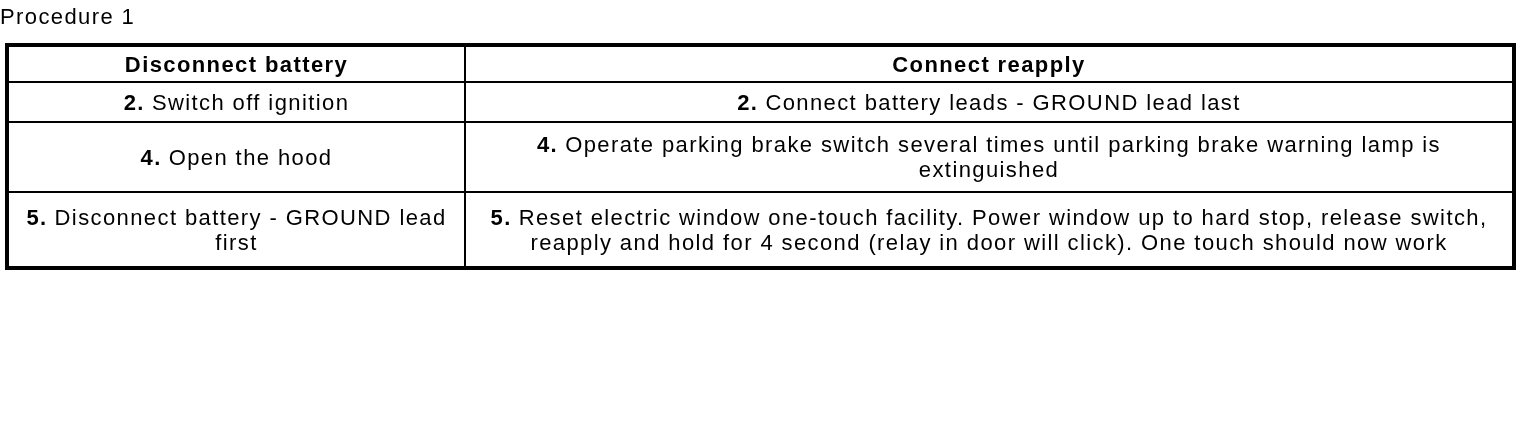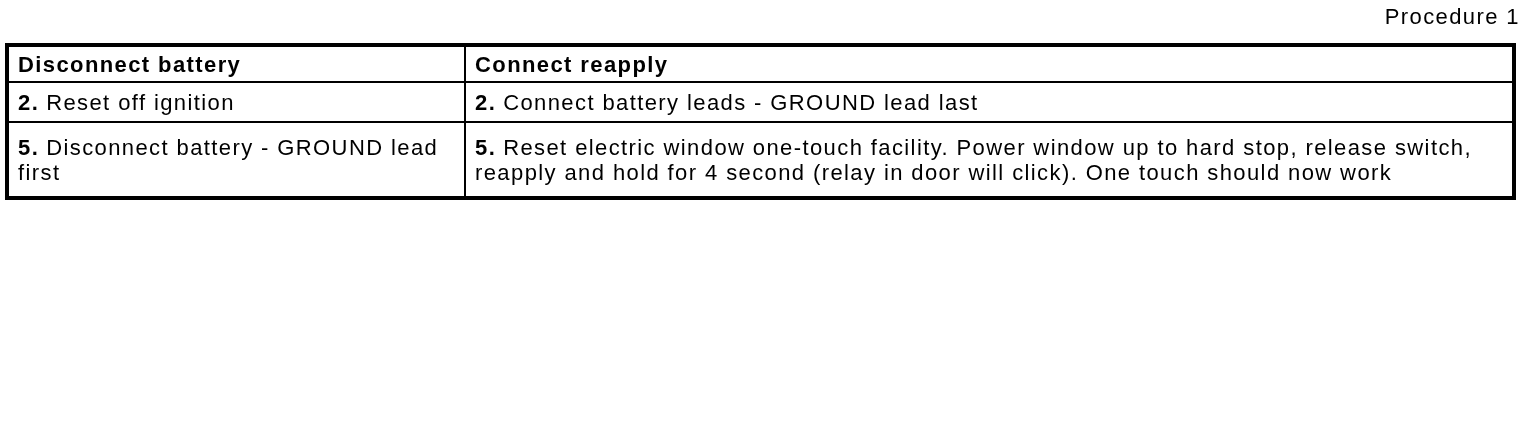--- a/index.html
+++ b/index.html
@@ -8,42 +8,42 @@
     background: #ffffff;
     color: #000000;
     font-family: "Liberation Sans", sans-serif;
   }
   body {
     width: 1520px;
     height: 426px;
     overflow: hidden;
   }
   .page-title {
-    text-align: right;
+    text-align: left;
     font-size: 22px;
     letter-spacing: 1.4px;
     margin-top: 5px;
     line-height: 24px;
   }
   table.proc-table {
     border-collapse: collapse;
     table-layout: fixed;
     width: 1507px;
     margin: 14px 0 0 5px;
     border: 4px solid #000000;
   }
   .proc-table th,
   .proc-table td {
     border: 2px solid #000000;
     font-size: 22px;
     letter-spacing: 1.4px;
     line-height: 25px;
     padding: 0 9px;
     vertical-align: middle;
-    text-align: left;
+    text-align: center;
     overflow: hidden;
   }
   .proc-table th {
     font-weight: bold;
     height: 34px;
   }
   .col-left  { width: 458px; }
   .col-right { width: 1049px; }
   tr.row-1 td { height: 68px; }
   tr.row-2 td { height: 38px; }
@@ -69,24 +69,28 @@
     <col class="col-right">
   </colgroup>
   <tbody>
       <tr>
     <th>Disconnect battery</th>
     <th>Connect reapply</th>
   </tr>
 
 
   <tr class="row-2">
-    <td><span class="num">2.</span><span>Reset off ignition</span></td>
+    <td><span class="num">2.</span><span>Switch off ignition</span></td>
     <td><span class="num">2.</span><span>Connect battery leads - GROUND lead last</span></td>
   </tr>
 
 
+  <tr class="row-4">
+    <td><span class="num">4.</span><span>Open the hood</span></td>
+    <td><span class="num">4.</span><span>Operate parking brake switch several times until parking brake warning lamp is extinguished</span></td>
+  </tr>
 
   <tr class="row-5">
     <td><span class="num">5.</span><span>Disconnect battery - GROUND lead first</span></td>
     <td><span class="num">5.</span><span>Reset electric window one-touch facility. Power window up to hard stop, release switch, reapply and hold for 4 second (relay in door will click). One touch should now work</span></td>
   </tr>
 </tbody>
   </table>
 
 </body></html>

